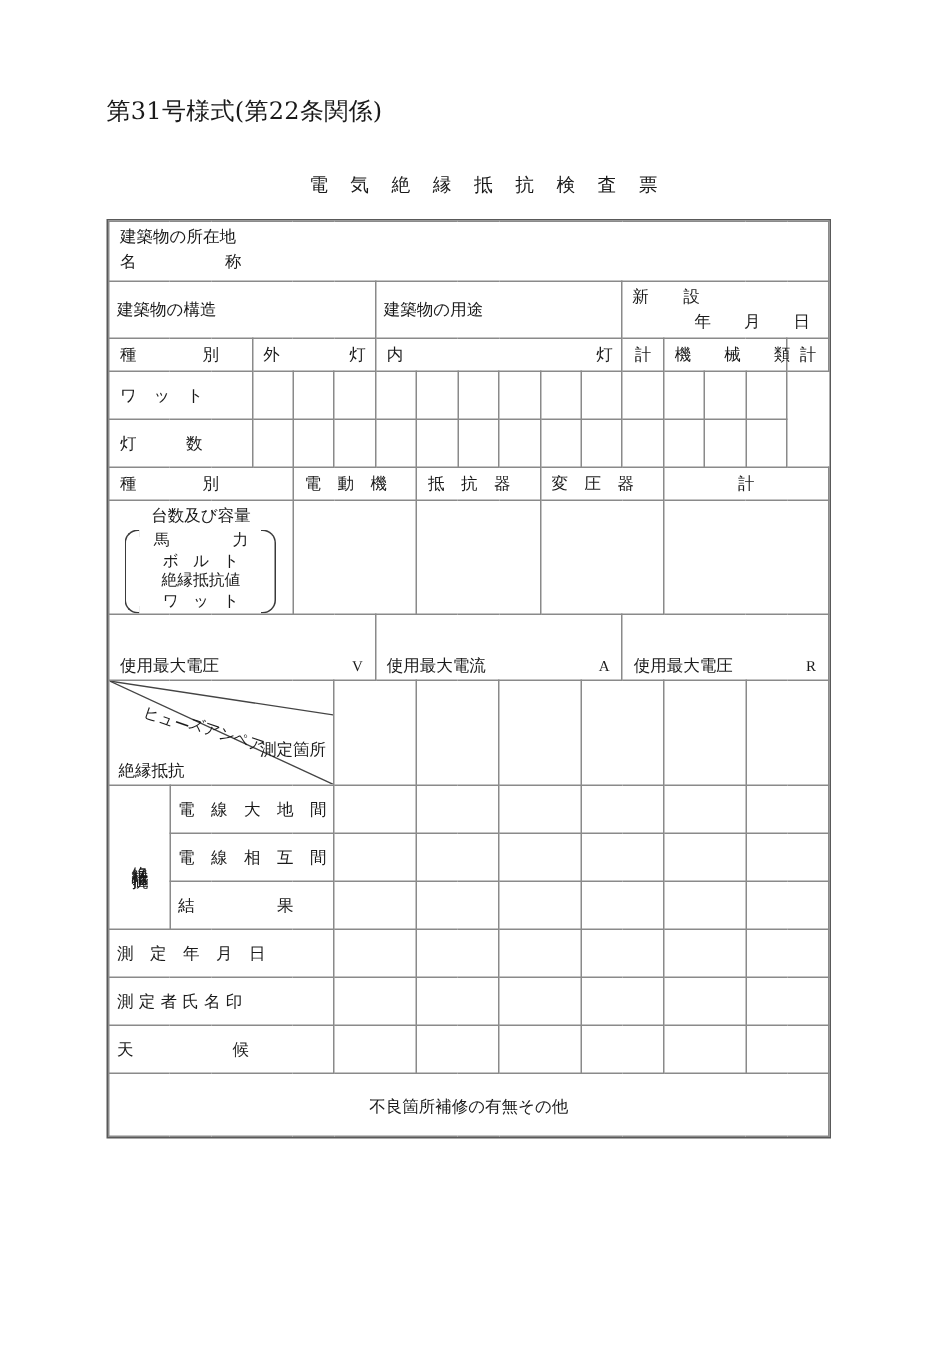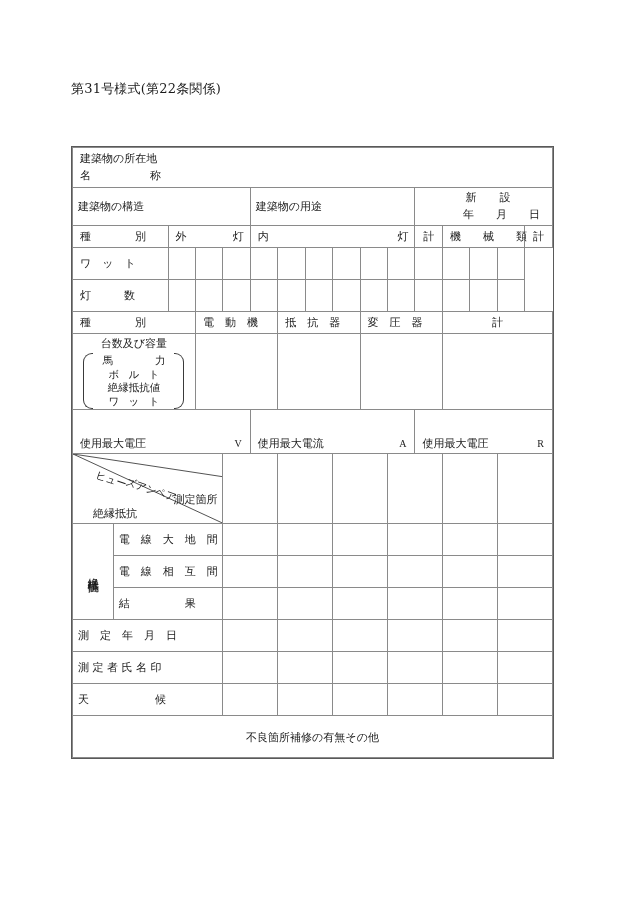--- a/index.html
+++ b/index.html
@@ -18,22 +18,22 @@
 
   .page {
     position: absolute;
     inset: 0;
   }
 
   
   .form-no {
     position: absolute;
     left: 71px;
-    top: 80px;
-    font-size: 13px;
+    top: 64px;
+    font-size: 16px;
     letter-spacing: 0.2px;
     white-space: nowrap;
   }
   .doc-title {
     position: absolute;
     left: 0;
     right: 0;
     top: 115px;
     text-align: center;
     font-size: 12.5px;
@@ -87,21 +87,21 @@
     font-family: Liberation Mono, monospace;
   }
   .loc-line2 {
     display: flex;
   }
   .loc-line2 .c1 { width: 14px; }
   .loc-line2 .c2 { margin-left: 56px; }
 
   
   .newbuild { padding: 2px 6px; line-height: 1.5; }
-  .newbuild .top { letter-spacing: 6px; margin-left: 44px; }
+  .newbuild .top { letter-spacing: 6px; }
   .newbuild .ymd {
     display: flex;
     justify-content: flex-end;
     gap: 22px;
     padding-right: 6px;
   }
 
   
   .unit-row {
     display: flex;
@@ -173,21 +173,21 @@
   .diag-top {
     position: absolute;
     right: 5px;
     top: 2px;
     font-size: 11px;
     white-space: nowrap;
     margin-top: 36px;
   }
   .diag-bottom {
     position: absolute;
-    left: 20px;
+    left: 6px;
     bottom: 2px;
     font-size: 11px;
     white-space: nowrap;
   }
   .diag-mid {
     position: absolute;
     left: 22px;
     top: 19px;
     font-size: 10.5px;
     white-space: nowrap;
@@ -218,20 +218,21 @@
   .tall { height: 32px !important; }
   .remark-cell { height: 42px !important; vertical-align: top; }
   .remark-cell .lbl { padding-top: 5px; text-align: center; }
 </style>
 </head>
 <body>
 
 <div class="page">
 
   <div class="form-no">第31号様式(第22条関係)</div>
+  <div class="doc-title">電 気 絶 縁 抵 抗 検 査 票</div>
 
   <div class="sheet">
     <table class="grid">
       <colgroup>
         <col style="width:40px">
           <col style="width:27px">
           <col style="width:27px">
           <col style="width:27px">
         <col style="width:27px">
           <col style="width:27px">

